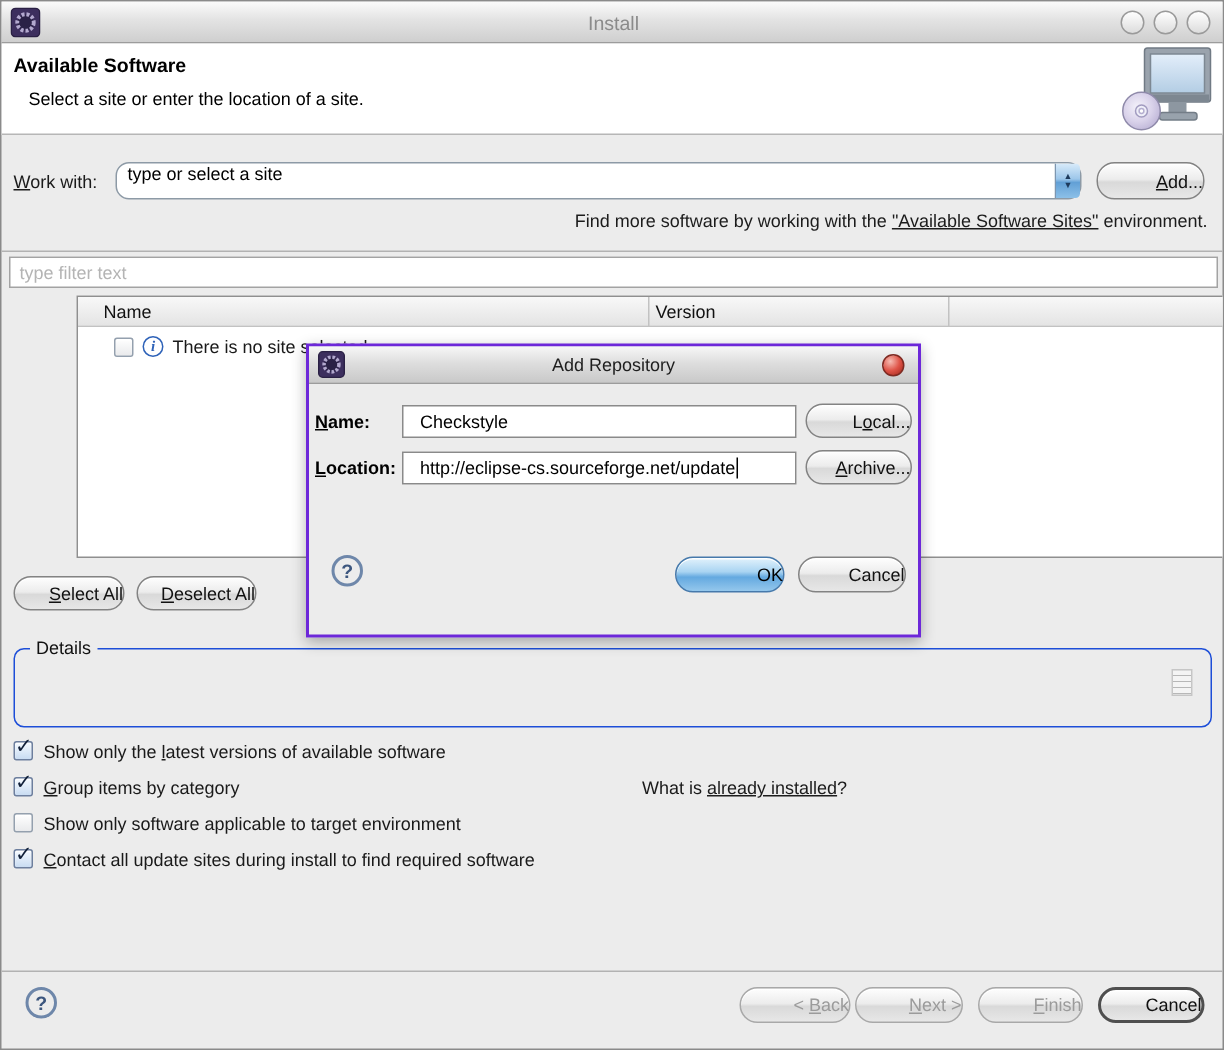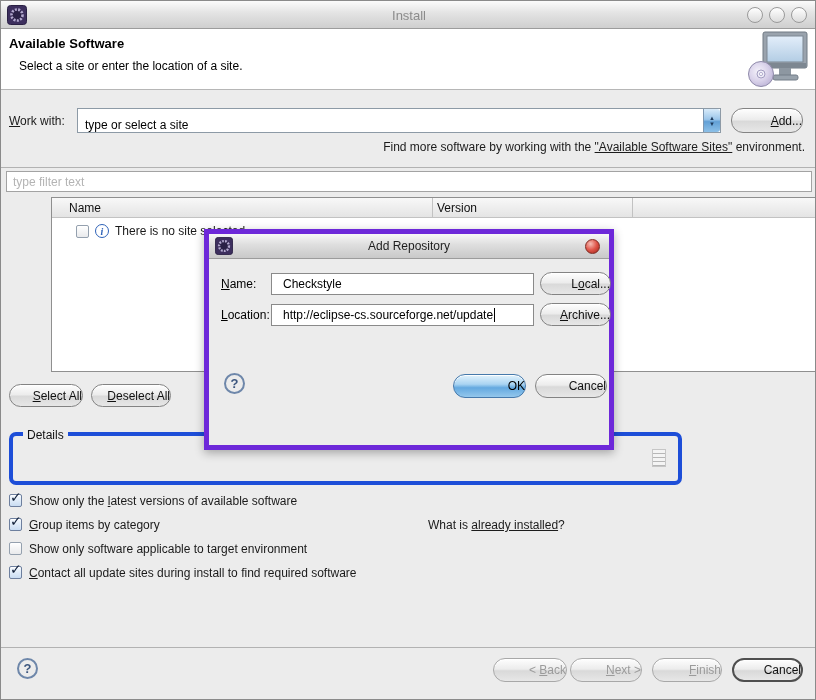--- a/index.html
+++ b/index.html
@@ -31,22 +31,22 @@
     background:#ffffff; border-bottom:1px solid #b6b6b6;text-align:right;
   }
   .wiz-title { position:absolute; left:8px; top:7px; font-weight:bold; font-size:13px; color:#000; }
   .wiz-subtitle { position:absolute; left:18px; top:30px; color:#000; }
   .wiz-image { position:absolute; right:8px; top:1px; }
 
   
   .workwith-label { position:absolute; left:8px; top:113px; }
   .combo {
     position:absolute; left:76px; top:107px; width:644px; height:25px;
-    background:#fff; border:1px solid #8d9aa6; border-radius:0;
-    display:flex; align-items:flex-end;
+    background:#fff; border:1px solid #8d9aa6; border-radius:9px;
+    display:flex; align-items:flex-start;
   }
   .combo-value { flex:1; padding-left:7px; color:#000; }
   .combo-stepper {
     width:17px; height:23px; margin-right:0; border-left:1px solid #7d96b0;
     border-radius:0 3px 3px 0;
     background:linear-gradient(#d8ebfa,#9cc6ea 45%,#62a0d6 55%,#8cc0e8);
     display:flex; flex-direction:column; align-items:center; justify-content:center;
     color:#1d3least; color:#1d3a5c; font-size:6px; line-height:6px;
   }
   .pill {
@@ -105,22 +105,22 @@
     display:flex; align-items:center; justify-content:center;
     font-size:10px; font-weight:bold; font-family:"Liberation Serif",serif; font-style:italic;
   }
 
   
   .btn-selectall { left:8px; top:383px; width:74px; height:23px; }
   .btn-deselectall { left:90px; top:383px; width:80px; height:23px; }
 
   
   .details-group {
-    position:absolute; left:8px; top:431px; width:673px; height:53px;
-    border:4px solid #1d4ed8; border-radius:7px;
+    position:absolute; left:8px; top:431px; width:799px; height:53px;
+    border:1px solid #1d4ed8; border-radius:7px;
   }
   .details-label {
     position:absolute; left:10px; top:-8px; background:#ececec; padding:0 4px; color:#111;
   }
   .details-icon {
     position:absolute; right:12px; top:13px; width:14px; height:18px;
     border:1px solid #bdbdbd; background:
       repeating-linear-gradient(#f6f6f6 0 3px, #ababab 3px 4px);
     opacity:.8;
   }
@@ -133,36 +133,36 @@
     font-weight:bold; font-size:13px;
   }
   .btn-back   { left:492px; top:657px; width:74px; height:24px; }
   .btn-next   { left:569px; top:657px; width:72px; height:24px; }
   .btn-finish { left:651px; top:657px; width:70px; height:24px; }
   .btn-wcancel{ left:731px; top:657px; width:71px; height:24px; border:2px solid #4f4f4f; }
   .pill.disabled { color:#9b9b9b; border-color:#a8a8a8; }
 
   
   .dialog {
-    position:absolute; left:203px; top:228px; width:410px; height:221px;
-    background:#ececec; border:5px solid #6d28d9;
+    position:absolute; left:203px; top:228px; width:410px; height:196px;
+    background:#ececec; border:2px solid #6d28d9;
     box-shadow:0 3px 9px rgba(0,0,0,.3);
   }
   .dlg-titlebar {
     position:absolute; left:0; top:0; width:100%; height:25px;
     background:linear-gradient(#f7f7f7,#dedede 45%,#c9c9c9);
     border-bottom:1px solid #9c9c9c;
   }
   .dlg-title { position:absolute; left:0; right:0; top:5px; text-align:center; color:#1e1e1e; }
   .dlg-close {
     position:absolute; right:9px; top:5px; width:15px; height:15px; border-radius:50%;
     border:1px solid #7e2a22;
     background:radial-gradient(circle at 35% 30%, #f6bdb4, #df5448 50%, #9c2318);
   }
-  .dlg-label { position:absolute; left:12px; color:#000; }
+  .dlg-label { position:absolute; left:4px; color:#000;font-weight:bold; }
   .dlg-field {
     position:absolute; left:62px; width:263px; height:22px;
     background:#fff; border:1px solid #8a8a8a; display:flex; align-items:center;
     padding-left:11px; color:#000; overflow:hidden; white-space:nowrap;
   }
   .text-cursor { display:inline-block; width:1px; height:14px; background:#000; margin-left:1px; }
   .btn-local   { left:331px; top:38px;  width:71px; height:23px; }
   .btn-archive { left:331px; top:69px;  width:71px; height:23px; }
   .btn-ok {
     left:244px; top:140px; width:73px; height:24px; color:#000;

